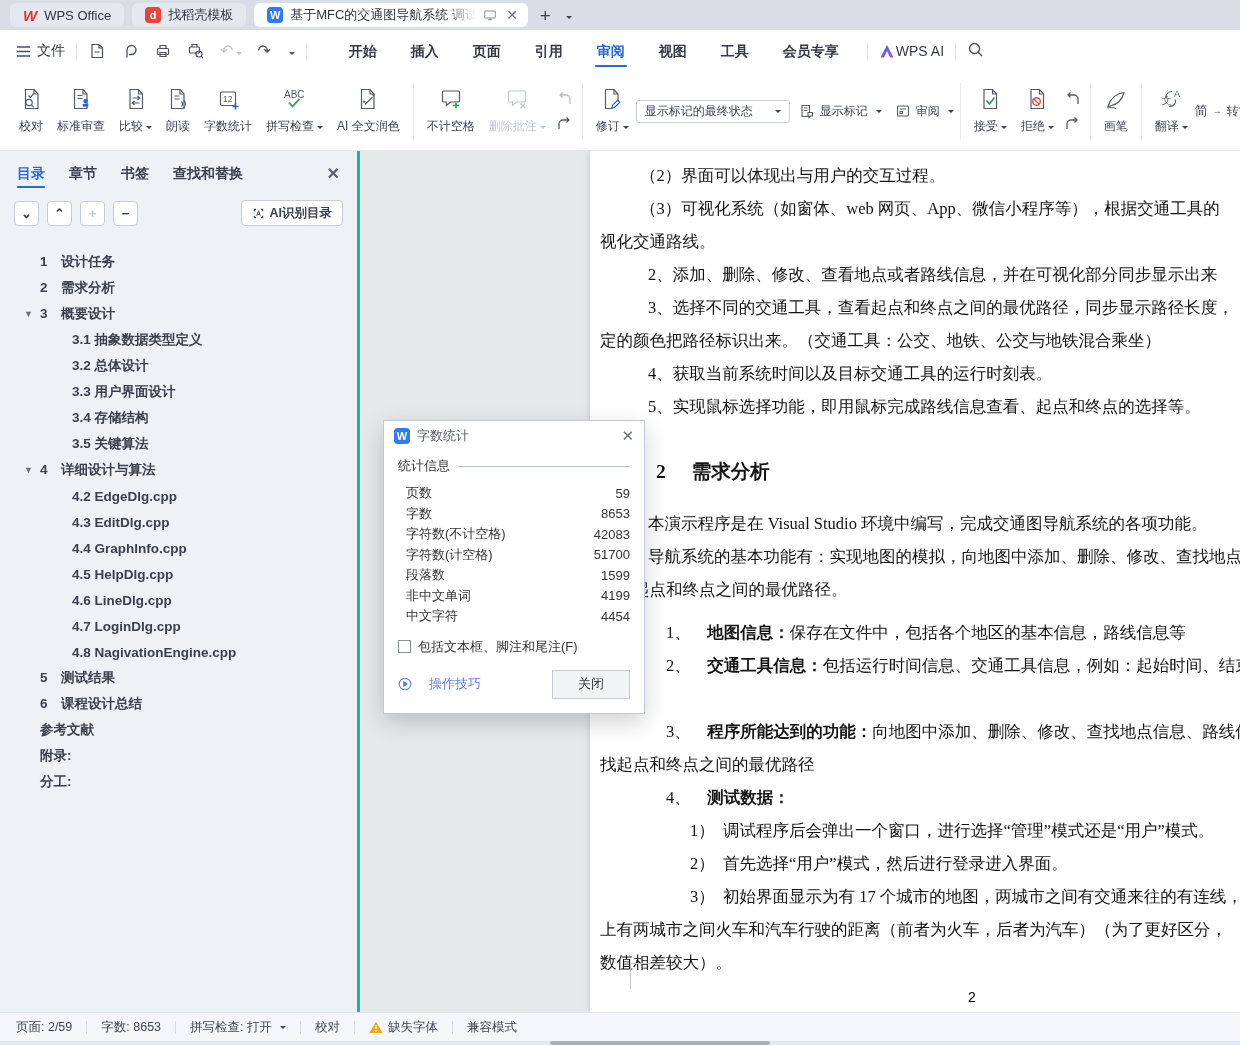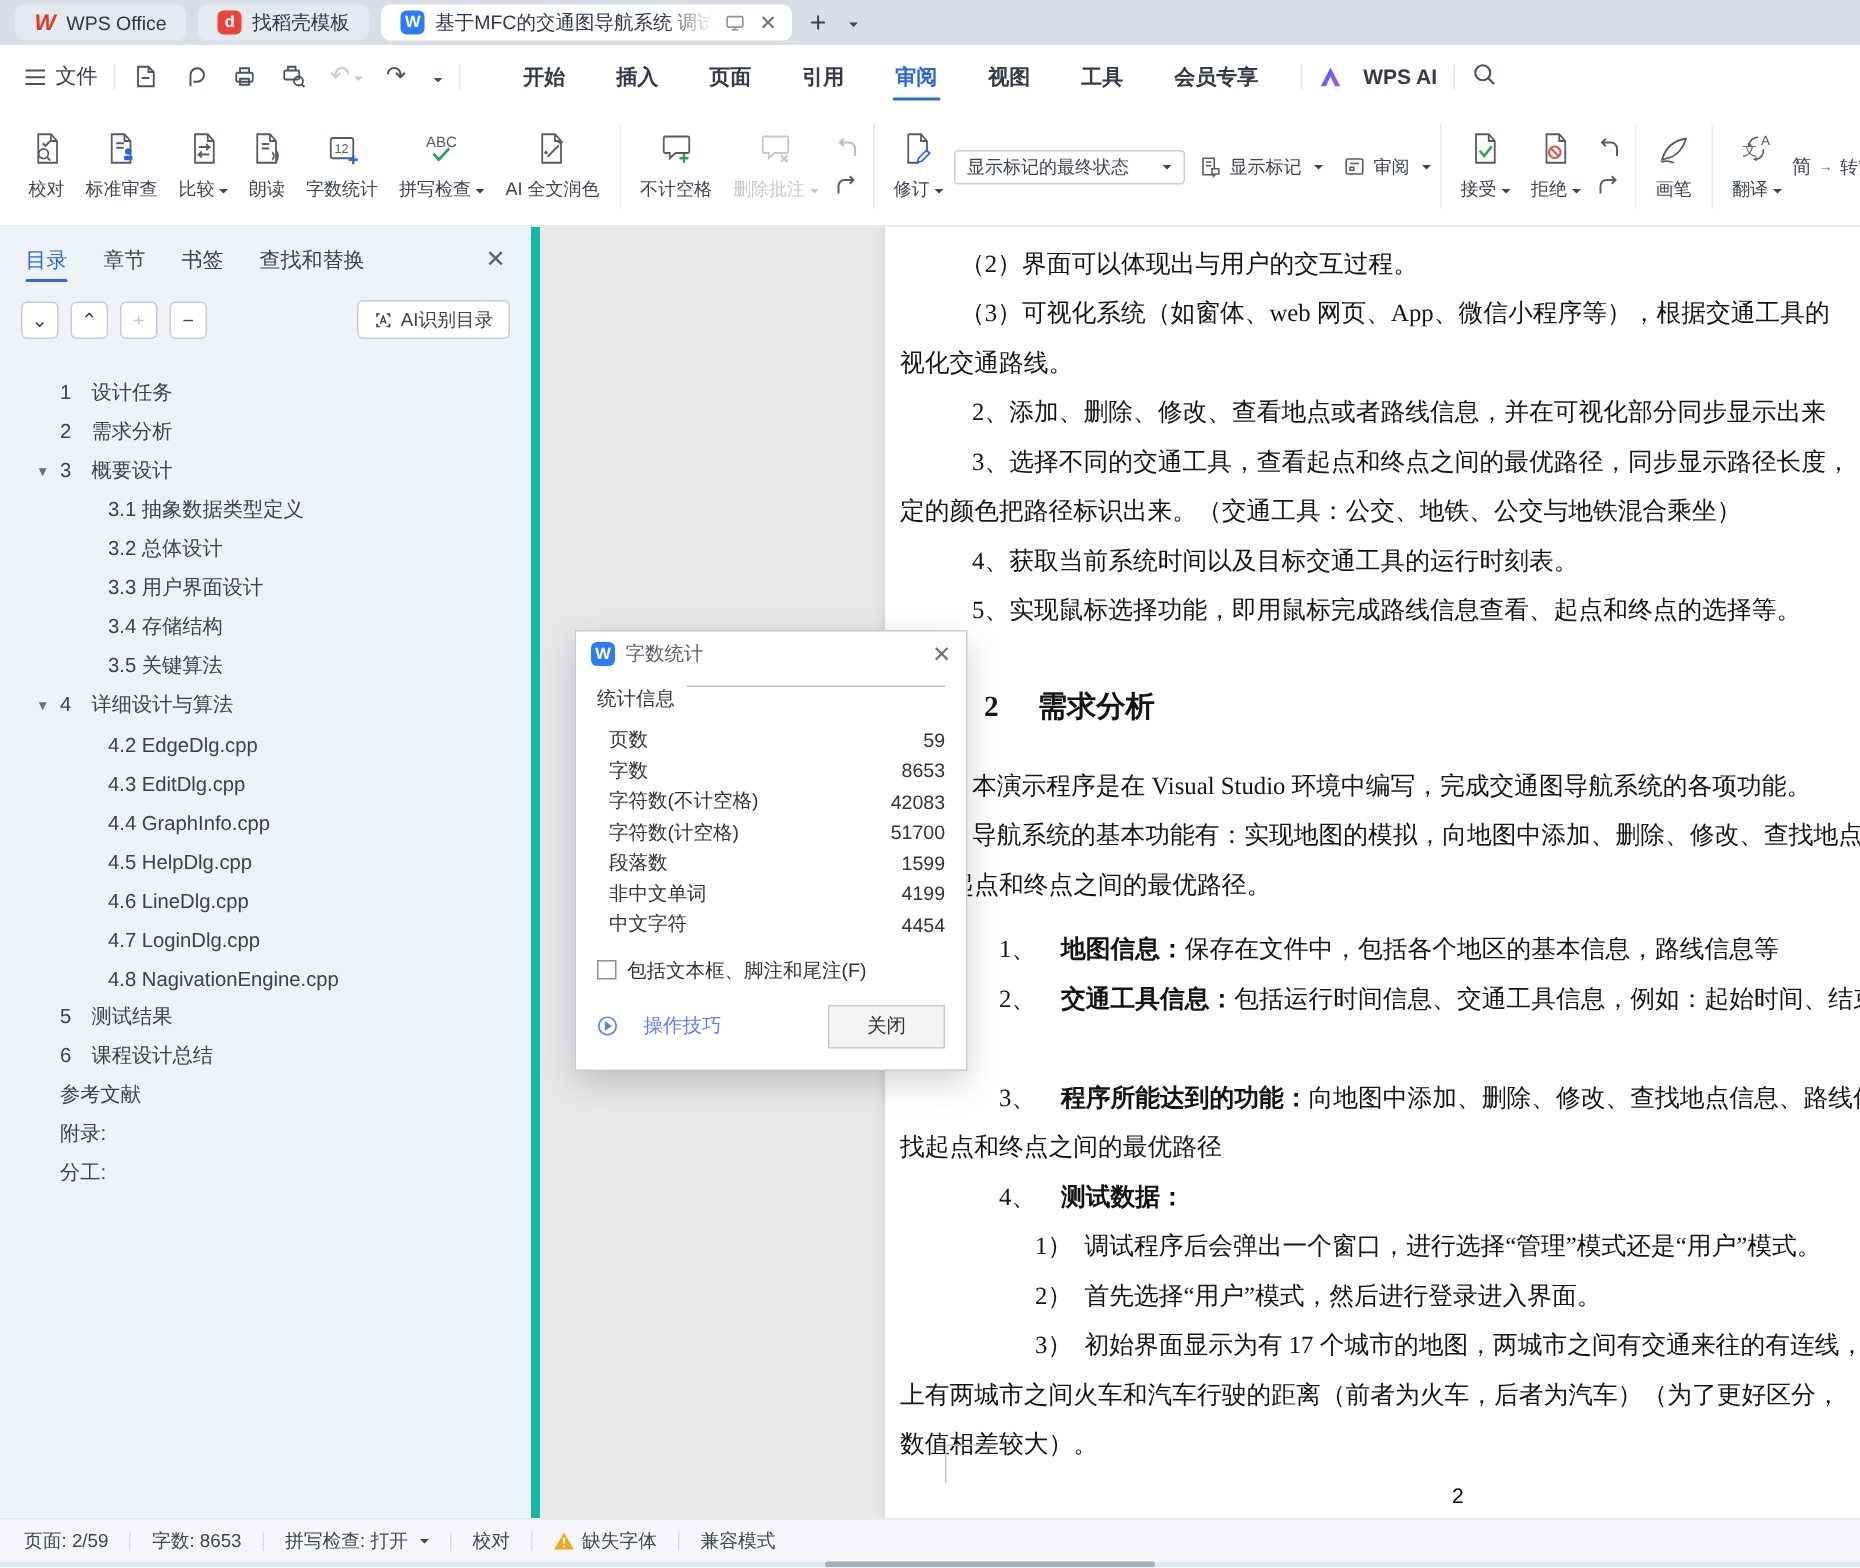--- a/index.html
+++ b/index.html
@@ -25,37 +25,37 @@
   .menubar { height:42px; display:flex; align-items:center; padding:0 16px; background:#fff; font-size:14px; color:#343a46; }
   .mdiv { width:1px; height:17px; background:#e2e5ea; margin:0 11px; flex:none; }
   .qicons { display:flex; align-items:center; gap:15px; color:#4a5160; }
   .file-btn { display:flex; align-items:center; gap:6px; }
   .uglyph { font-size:16px; line-height:1; }
   .dis { color:#c3c8d0 !important; }
   .mtabs { display:flex; margin-left:14px; }
   .mtab { padding:0 17px; height:42px; line-height:42px; position:relative; white-space:nowrap;font-weight:bold; }
   .mtab.active { color:#2a66dd; font-weight:700; }
   .mtab.active::after { content:""; position:absolute; left:15px; right:15px; bottom:5px; height:2.5px; background:#2a66dd; border-radius:2px; }
-  .wpsai { display:flex; align-items:center; gap:14px; font-weight:700; }
+  .wpsai { display:flex; align-items:center; gap:1px; font-weight:400; }
 
   
   .ribbon { position:relative; height:79px; border-bottom:1px solid #e6e8ec; display:flex; align-items:center; padding-left:12px; background:#fff; overflow:hidden; }
   .rb { display:flex; flex-direction:column; align-items:center; justify-content:center; gap:7px; padding:0 7px; font-size:12px; color:#3d4450; white-space:nowrap; flex:none; }
   .rb svg { display:block; }
   .rlabel { display:flex; align-items:center; }
   .rsep { width:1px; height:56px; background:#e7e9ed; margin:0 6px; flex:none; }
   .rcol { display:flex; flex-direction:row; justify-content:center; gap:9px; flex:none; }
   .srow { display:flex; align-items:center; gap:13px; }
   .sbtn { display:flex; align-items:center; gap:5px; font-size:12px; color:#3d4450; white-space:nowrap; }
   .combo { width:154px; height:23px; border:1px solid #c9ced6; border-radius:3px; display:flex; align-items:center; justify-content:space-between; padding:0 8px; font-size:12px; color:#3d4450; }
   .arrcol { display:flex; flex-direction:column; gap:10px; justify-content:center; flex:none; padding:0 3px; }
 
   
   .main { display:flex; height:861px; }
-  .sidebar { width:360px; background:#eef1f6; border-right:6px solid #14b8a6; display:flex; flex-direction:column; flex:none; }
+  .sidebar { width:360px; background:#eef1f6; border-right:3px solid #14b8a6; display:flex; flex-direction:column; flex:none;font-weight:bold; }
   .side-tabs { display:flex; align-items:center; height:44px; padding:0 17px; gap:24px; font-size:14px; color:#3c4350; }
   .stab { position:relative; height:44px; line-height:44px; white-space:nowrap; }
   .stab.active { color:#2a66dd; }
   .stab.active::after { content:""; position:absolute; left:0; right:0; bottom:7px; height:2.5px; background:#2a66dd; border-radius:2px; }
   .side-x { margin-left:auto; color:#5c6270; font-size:16px; }
   .side-tools { display:flex; align-items:center; gap:8px; padding:5px 14px 11px; }
   .sq { width:25px; height:25px; border:1px solid #c7ccd5; border-radius:4px; background:#fff; display:grid; place-items:center; color:#3c4350; font-size:13px; line-height:1; }
   .sq.dis { color:#c0c5ce; }
   .ai-btn { margin-left:auto; height:26px; border:1px solid #c7ccd5; border-radius:4px; background:#fff; display:flex; align-items:center; gap:5px; padding:0 10px; font-size:12.5px; color:#3c4350; }
   .toc { flex:1; overflow:hidden; padding-top:12px; font-size:13.5px; color:#3a404c; }
@@ -73,21 +73,21 @@
   .h .sb { margin-left:26px; }
   .g4 { margin-top:10px; }
   .pagenum { margin-top:8px; padding-left:378px; font-size:14px; line-height:20px; }
   .corner { position:absolute; left:40px; top:812px; width:30px; height:26px; border-left:1px solid #c6c6c6; border-top:1px solid #c6c6c6; }
 
   
   .dialog { position:absolute; left:383px; top:420px; width:262px; background:#fff; border:1px solid #c3c8d1; box-shadow:0 8px 22px rgba(0,0,0,.18); z-index:50; font-size:13px; color:#333; }
   .dlg-title { height:30px; display:flex; align-items:center; gap:7px; padding:0 10px; color:#5b606a; }
   .dlg-x { margin-left:auto; color:#6a7280; font-size:15px; }
   .dlg-body { padding:2px 14px 14px; }
-  .fieldset { display:flex; align-items:flex-start; gap:8px; margin:4px 0 8px; }
+  .fieldset { display:flex; align-items:center; gap:8px; margin:4px 0 8px; }
   .fieldset::after { content:""; flex:1; height:1px; background:#b9bec7; }
   .stat-row { display:flex; justify-content:space-between; align-items:center; height:20.5px; padding-left:8px; }
   .checkbox-row { display:flex; align-items:center; gap:7px; margin:11px 0 14px; }
   .cb { width:13px; height:13px; border:1px solid #8a8f98; background:#fff; flex:none; }
   .dlg-foot { display:flex; align-items:center; justify-content:space-between; }
   .tips { display:flex; align-items:center; gap:17px; color:#5a7df2; }
   .close-btn { width:78px; height:29px; background:#f2f3f5; border:1px solid #c6cad1; display:grid; place-items:center; color:#333; }
 
   
   .statusbar { height:29px; background:#f4f6f9; border-top:1px solid #e2e5ea; display:flex; align-items:center; padding-left:16px; font-size:12.5px; color:#3f4551; gap:14px; }

